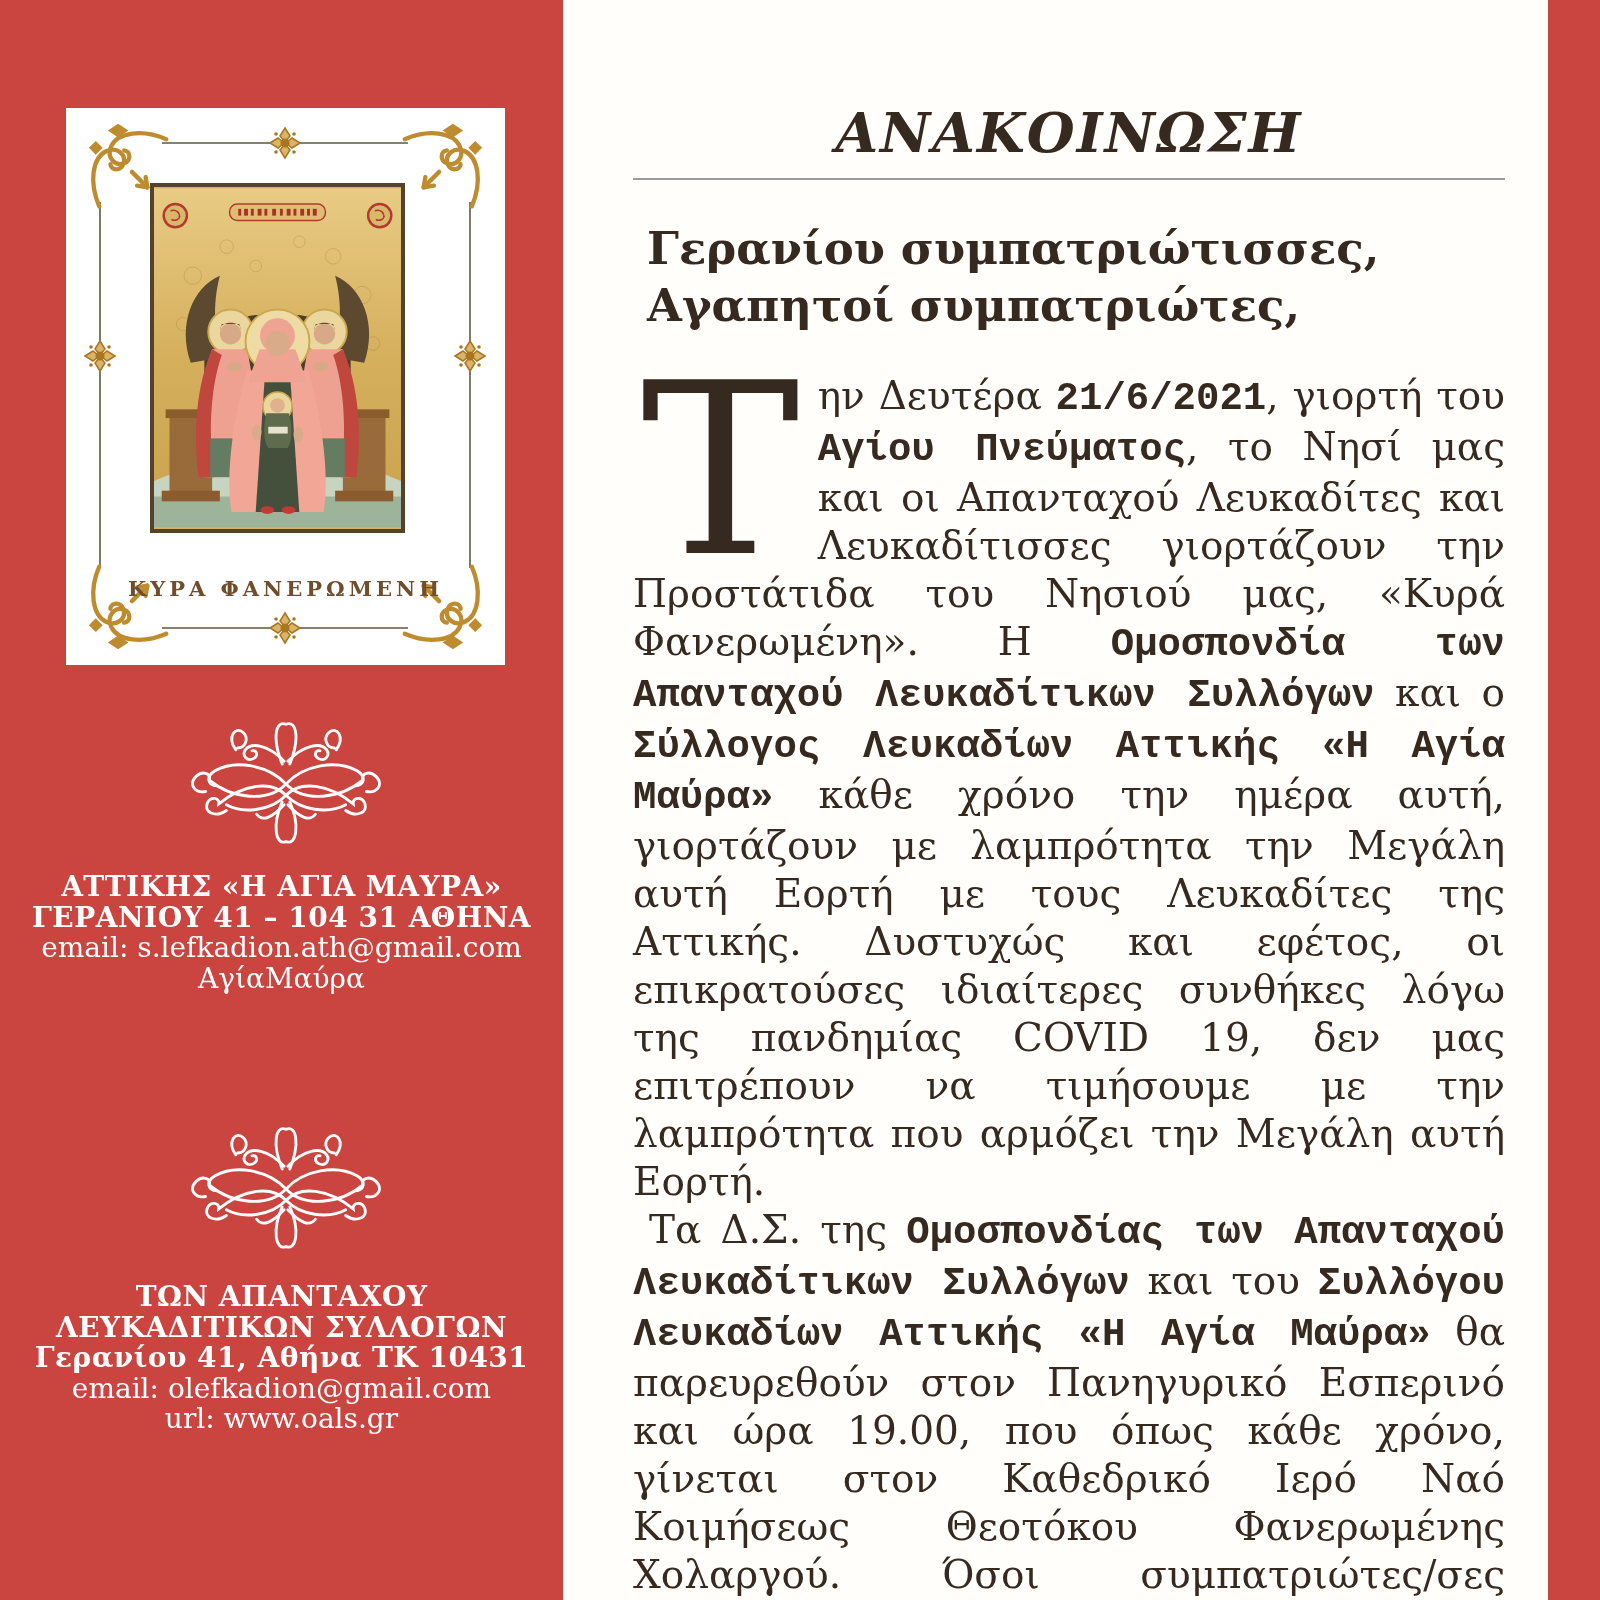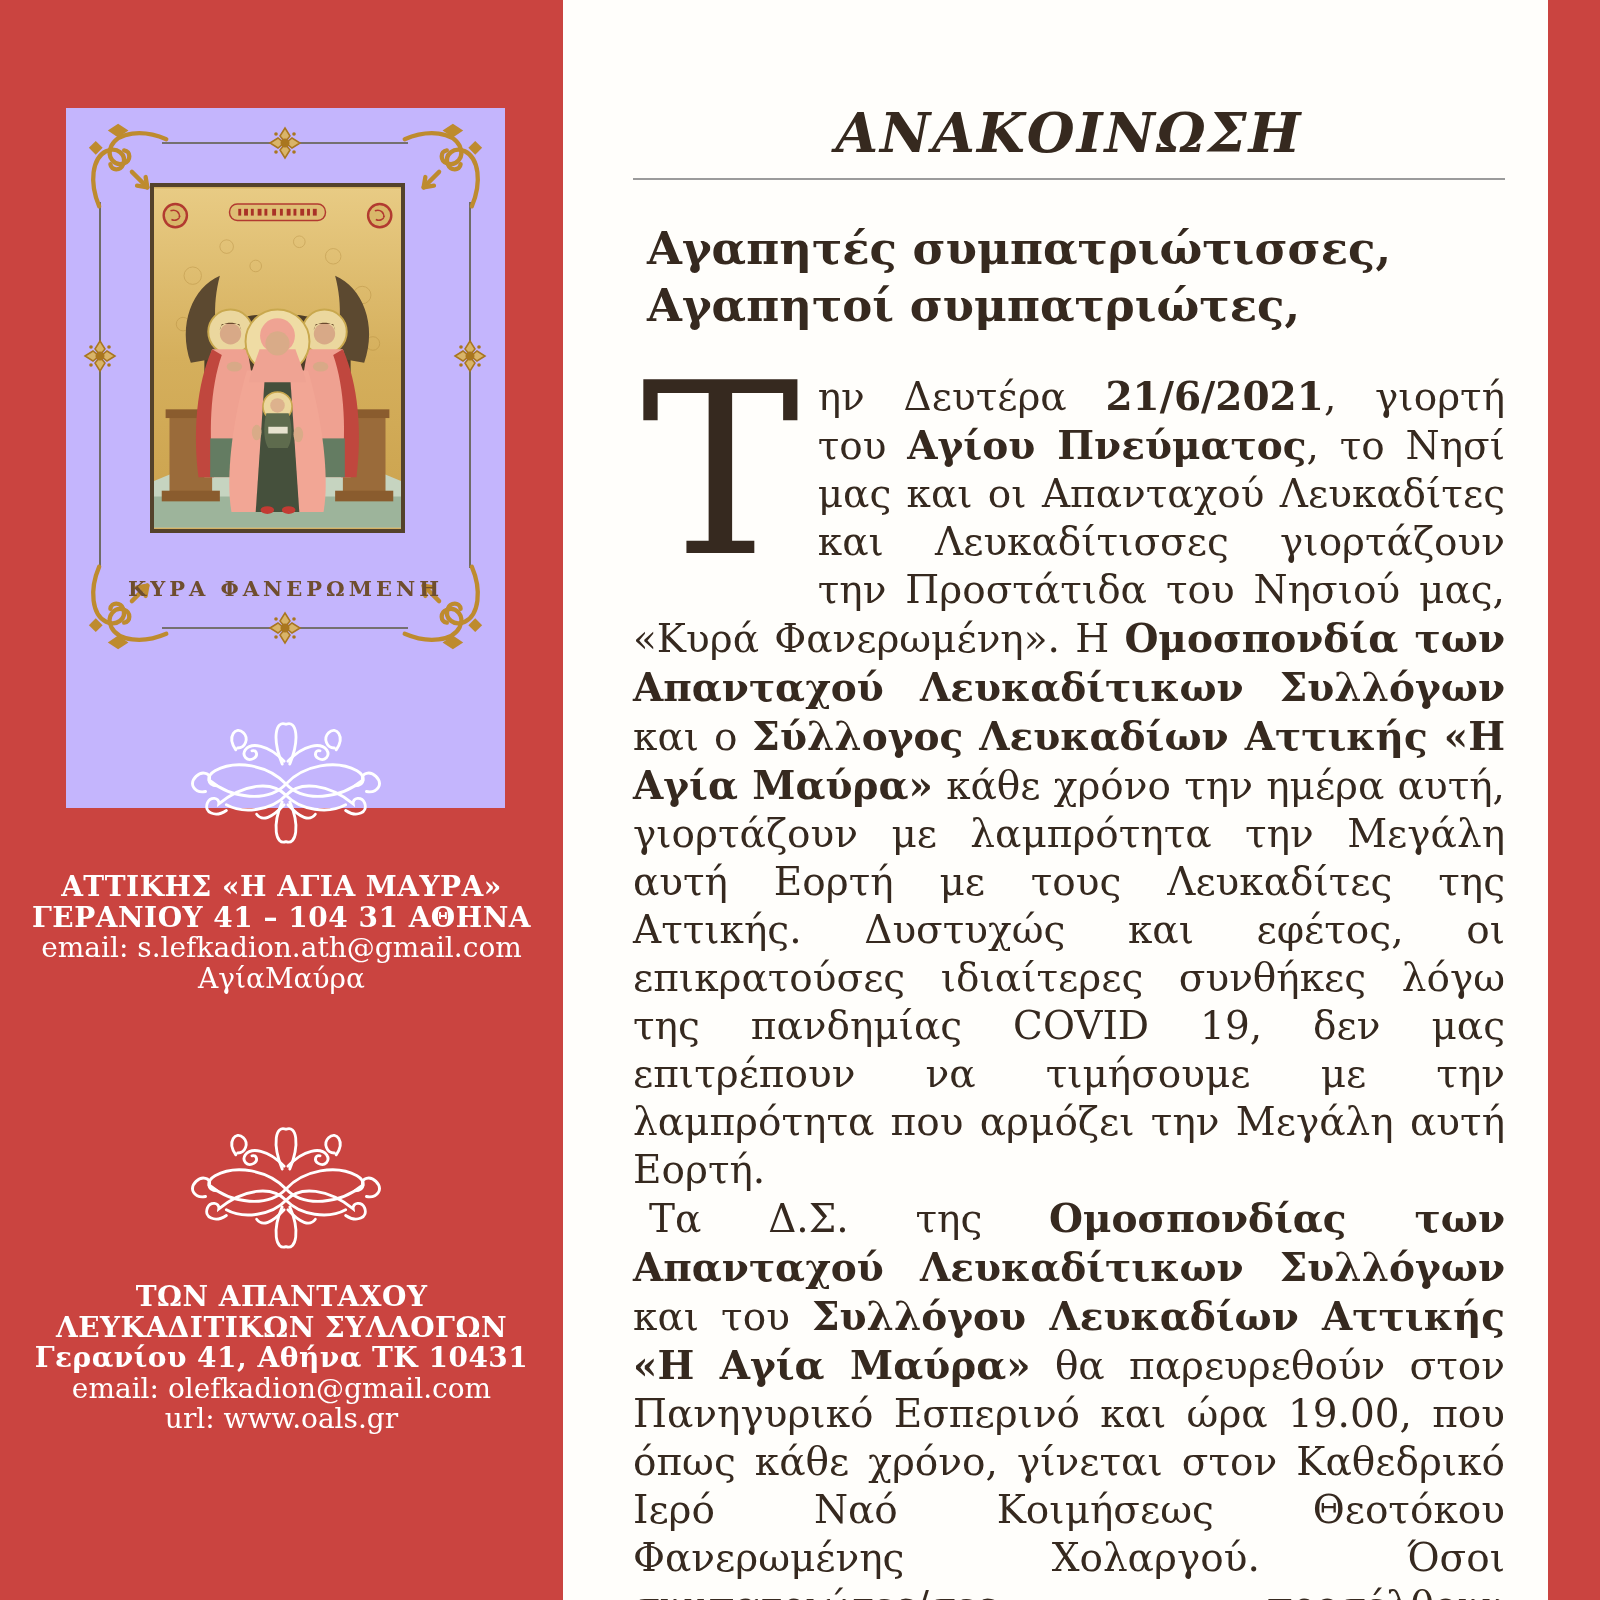--- a/index.html
+++ b/index.html
@@ -8,21 +8,21 @@
     position:relative; width:1600px; height:1600px; margin:0 auto;
     background:#FFFEFB; overflow:hidden;
     font-family:"DejaVu Serif","Liberation Serif",serif;
     color:#36291F;
   }
   
   .sidebar   { position:absolute; left:0;    top:0; width:563px; height:1600px; background:#CA4440; }
   .right-strip{ position:absolute; left:1548px; top:0; width:52px; height:1600px; background:#CA4440; }
 
   
-  .icon-card { position:absolute; left:66px; top:108px; width:439px; height:700px; background:#c4b5fd; }
+  .icon-card { position:absolute; left:66px; top:108px; width:439px; height:557px; background:#ffffff; }
   .icon-frame { position:absolute; left:0; top:0; width:439px; height:557px; }
   .icon-photo {
     position:absolute; left:84px; top:75px; width:255px; height:350px;
     border:4px solid #54422B; background:#D4B063;
   }
   .icon-photo svg { display:block; width:100%; height:100%; }
   .icon-caption {
     position:absolute; left:0; top:468px; width:100%;
     text-align:center; font-size:21px; font-weight:bold;
     letter-spacing:4px; color:#6F4E2E;
@@ -53,21 +53,21 @@
     font-size:55px; font-weight:bold; font-style:italic; letter-spacing:2px;
   }
   .title-divider { border:none; border-top:2px solid #9B9B9B; margin-top:13px; }
   .greeting { margin-top:40px; margin-left:14px; font-size:45px; font-weight:bold; line-height:57px; }
   .body-text { margin-top:38px; font-size:39px; line-height:48px; text-align:justify; }
   .drop-cap {
     float:left; font-size:238px; line-height:178px;
     padding:10px 18px 8px 8px; font-weight:normal;
   }
   .body-par + .body-par { text-indent:16px; }
-  .bold { font-weight:bold; }
+  .bold { font-weight:bold;font-family:Liberation Mono, monospace; }
 </style>
 </head>
 <body>
 
 <div class="page">
 
   <div class="sidebar">
 
     <div class="icon-card">
 
@@ -262,21 +262,21 @@
       <div>email: olefkadion@gmail.com</div>
       <div>url: www.oals.gr</div>
     </div>
   </div>
 
   <div class="main">
     <h1 class="page-title">ΑΝΑΚΟΙΝΩΣΗ</h1>
     <hr class="title-divider">
 
     <div class="greeting">
-      <div>Αγαπητές συμπατριώτισσες,</div>
+      <div>Γερανίου συμπατριώτισσες,</div>
       <div>Αγαπητοί συμπατριώτες,</div>
     </div>
 
     <div class="body-text">
       <span class="drop-cap">Τ</span>
       <p class="body-par"><span>ην Δευτέρα </span><span class="bold">21/6/2021</span><span>, γιορτή του </span><span class="bold">Αγίου Πνεύματος</span><span>, το Νησί μας και οι Απανταχού Λευκαδίτες και Λευκαδίτισσες γιορτάζουν την Προστάτιδα του Νησιού μας, «Κυρά Φανερωμένη». Η </span><span class="bold">Ομοσπονδία των Απανταχού Λευκαδίτικων Συλλόγων</span><span> και ο </span><span class="bold">Σύλλογος Λευκαδίων Αττικής «Η Αγία Μαύρα»</span><span> κάθε χρόνο την ημέρα αυτή, γιορτάζουν με λαμπρότητα την Μεγάλη αυτή Εορτή με τους Λευκαδίτες της Αττικής. Δυστυχώς και εφέτος, οι επικρατούσες ιδιαίτερες συνθήκες λόγω της πανδημίας COVID 19, δεν μας επιτρέπουν να τιμήσουμε με την λαμπρότητα που αρμόζει την Μεγάλη αυτή Εορτή.</span></p>
       <p class="body-par"><span>Τα Δ.Σ. της </span><span class="bold">Ομοσπονδίας των Απανταχού Λευκαδίτικων Συλλόγων</span><span> και του </span><span class="bold">Συλλόγου Λευκαδίων Αττικής «Η Αγία Μαύρα»</span><span> θα παρευρεθούν στον Πανηγυρικό Εσπερινό και ώρα 19.00, που όπως κάθε χρόνο, γίνεται στον Καθεδρικό Ιερό Ναό Κοιμήσεως Θεοτόκου Φανερωμένης Χολαργού. Όσοι συμπατριώτες/σες προσέλθουν παρακαλούνται να τηρούν ταπροβλεπόμενα μέτρα υγειονομικής προστασίας.</span></p>
     </div>
 
   </div>

